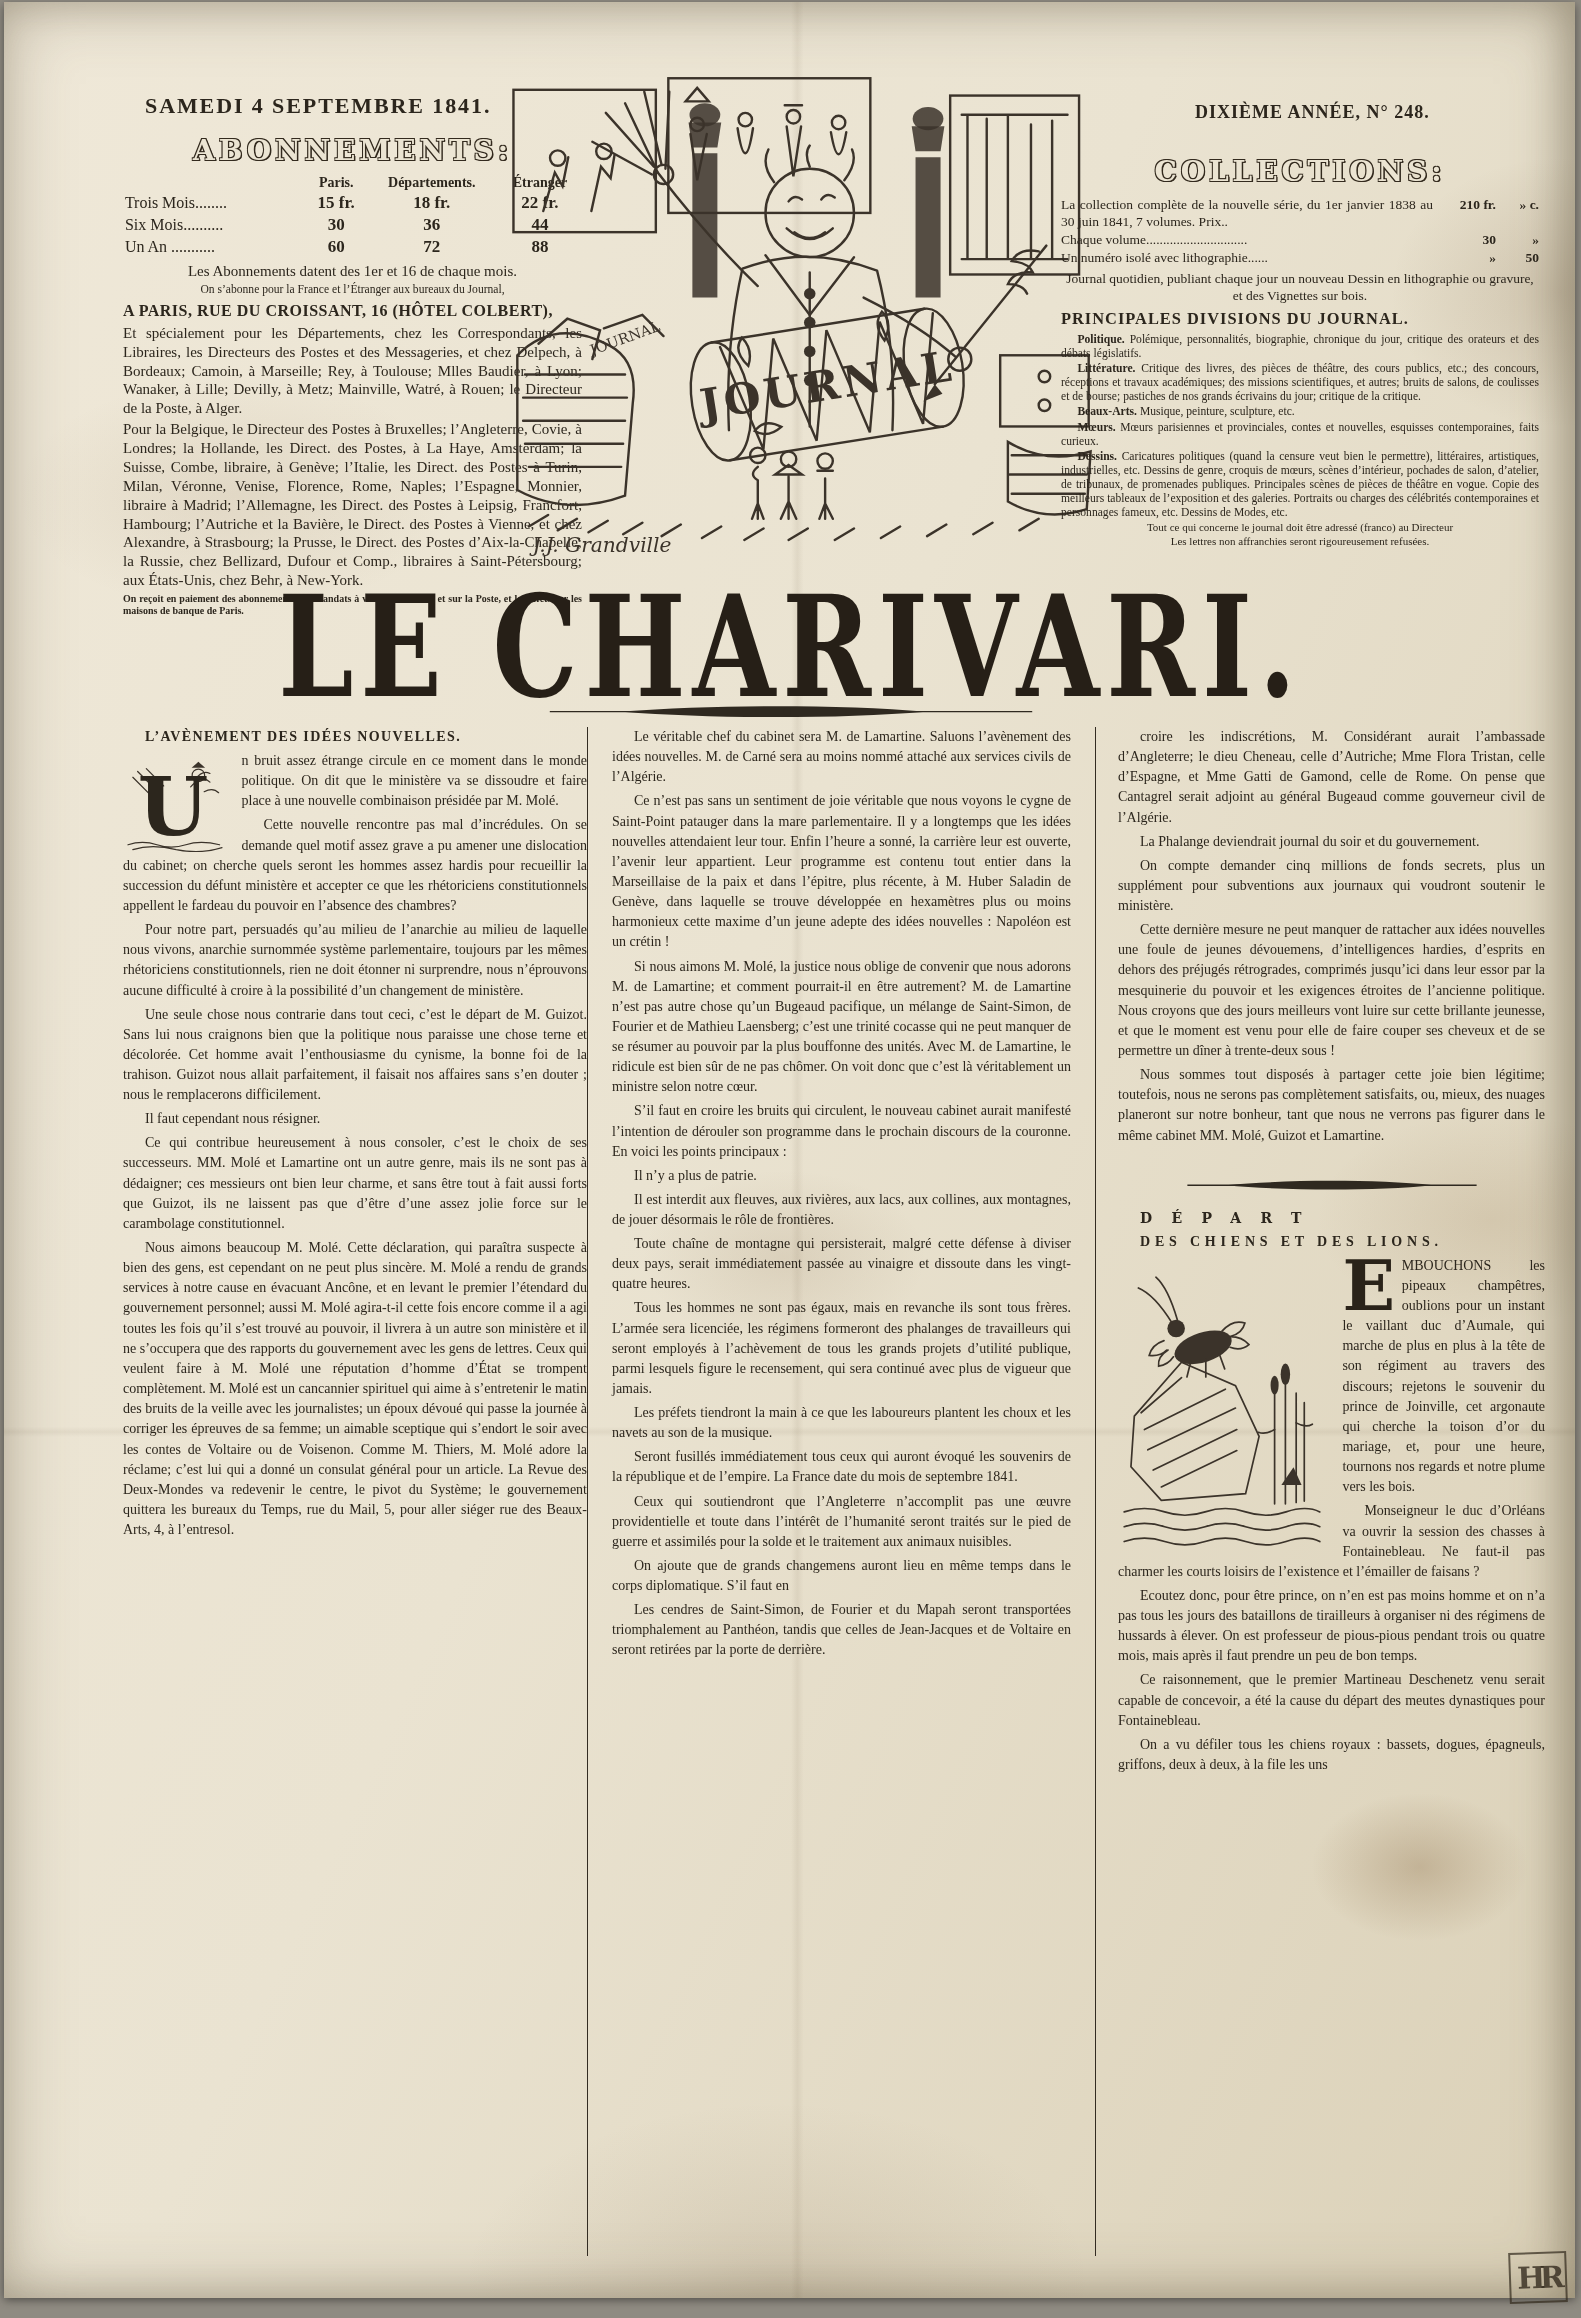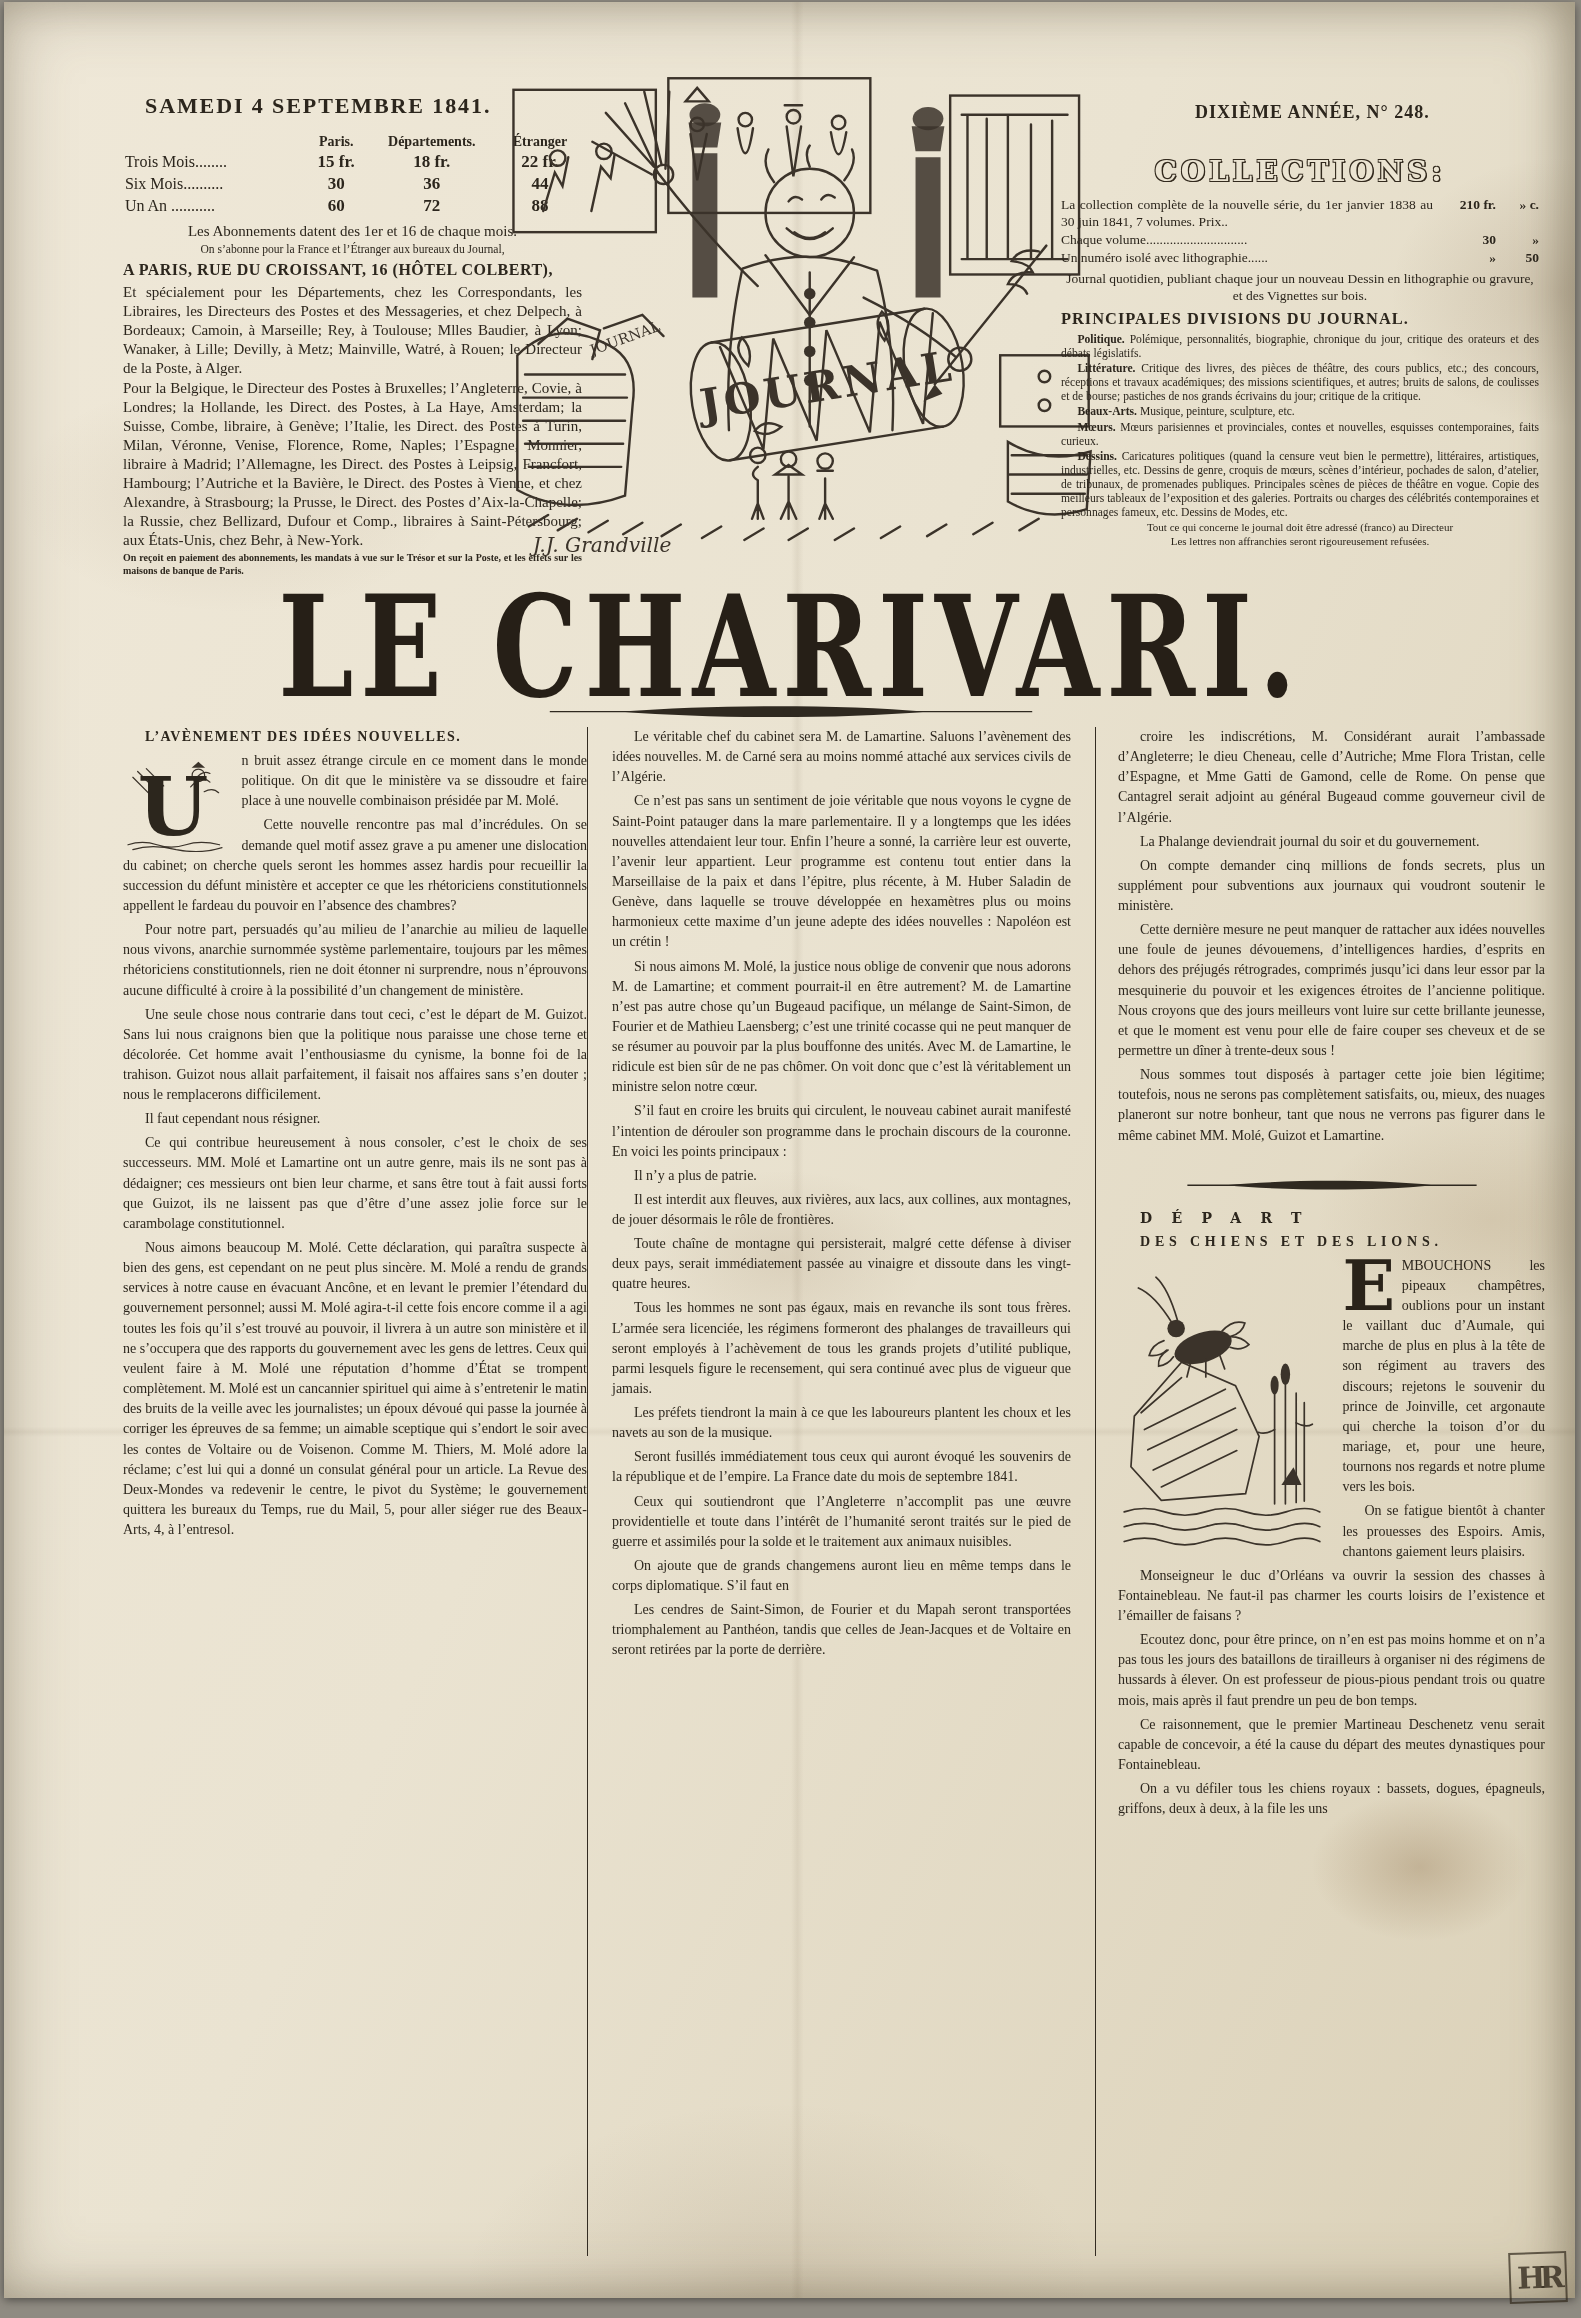--- a/index.html
+++ b/index.html
@@ -107,20 +107,21 @@
 </style>
 </head>
 <body>
 
 <div class="paper"></div>
 
 <div class="header-date ink">SAMEDI 4 SEPTEMBRE 1841.</div>
 <div class="header-edition ink">DIXIÈME ANNÉE, N° 248.</div>
 
 <div class="abonnements">
+  <div class="outline-title">ABONNEMENTS:</div>
   <table class="ab-table">
     <thead>
       <tr>
         <th></th>
         <th>Paris.</th>
         <th>Départements.</th>
         <th>Étranger</th>
       </tr>
     </thead>
     <tbody>
@@ -346,21 +347,20 @@
         <ellipse class="stf" cx="244" cy="168" rx="7" ry="16"></ellipse>
         <ellipse class="stf" cx="228" cy="184" rx="6" ry="14"></ellipse>
         <path class="st" d="M228,250 q-14,8 -24,4 M260,240 q14,8 24,2"></path>
         <path class="stf" d="M238,332 l18,-26 l12,26 z"></path>
         <path class="st" d="M5,372 q30,-10 60,0 t60,0 t60,0 t60,0 t50,0 M5,394 q30,-10 60,0 t60,0 t60,0 t60,0 t50,0 M5,416 q30,-10 60,0 t60,0 t60,0 t60,0 t50,0"></path>
       </svg>
     </div>
     <span class="dropcap-e">E</span>
     <p class="lead-par">MBOUCHONS les pipeaux champêtres, oublions pour un instant le vaillant duc d’Aumale, qui marche de plus en plus à la tête de son régiment au travers des discours; rejetons le souvenir du prince de Joinville, cet argonaute qui cherche la toison d’or du mariage, et, pour une heure, tournons nos regards et notre plume vers les bois.</p>
     <div>
-        <p>On se fatigue bientôt à chanter les prouesses des Espoirs. Amis, chantons gaiement leurs plaisirs.</p>
         <p>Monseigneur le duc d’Orléans va ouvrir la session des chasses à Fontainebleau. Ne faut-il pas charmer les courts loisirs de l’existence et l’émailler de faisans ?</p>
         <p>Ecoutez donc, pour être prince, on n’en est pas moins homme et on n’a pas tous les jours des bataillons de tirailleurs à organiser ni des régimens de hussards à élever. On est professeur de pious-pious pendant trois ou quatre mois, mais après il faut prendre un peu de bon temps.</p>
         <p>Ce raisonnement, que le premier Martineau Deschenetz venu serait capable de concevoir, a été la cause du départ des meutes dynastiques pour Fontainebleau.</p>
         <p>On a vu défiler tous les chiens royaux : bassets, dogues, épagneuls, griffons, deux à deux, à la file les uns</p>
       </div>
   </div>
 </div>
 
 <div class="stamp">HR</div>
 

